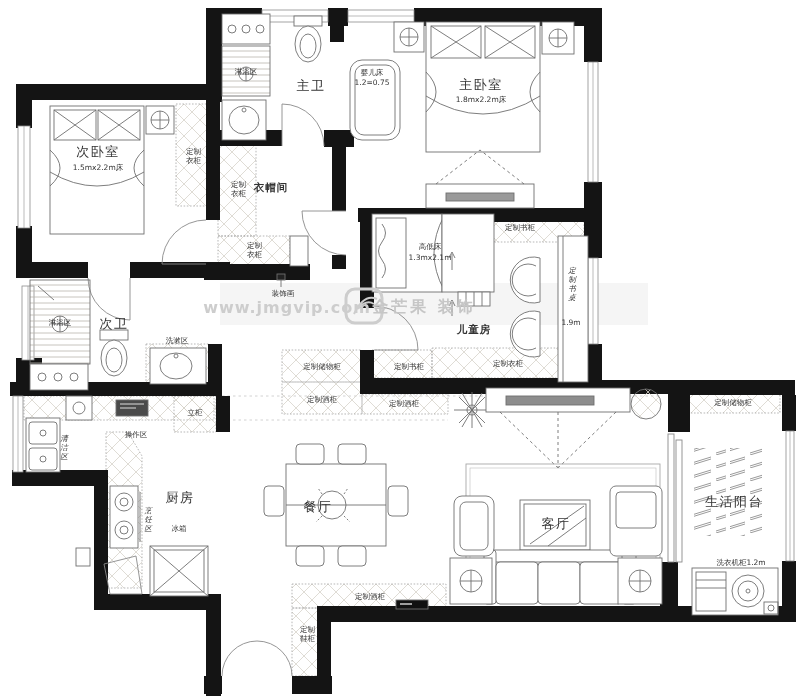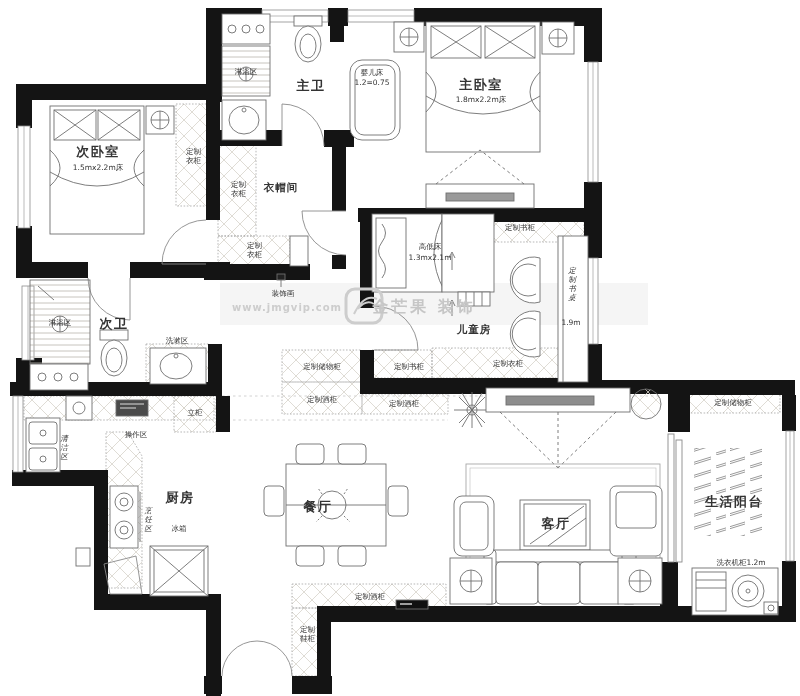--- a/index.html
+++ b/index.html
@@ -3,24 +3,24 @@
 <meta charset="utf-8">
 <style>
   html,body{margin:0;padding:0;background:#fff;}
   #plan{position:relative;width:800px;height:696px;background:#ffffff;overflow:hidden;
         font-family:"DejaVu Sans","Liberation Sans",sans-serif;color:#3a3a3a;}
   #plan svg{position:absolute;left:0;top:0;}
   .lbl{position:absolute;transform:translate(-50%,-50%);font-size:8px;line-height:1.2;
        text-align:right;white-space:nowrap;color:#333;z-index:5;}
   .tiny{font-size:7.5px;}
   .mid{font-size:10.5px;letter-spacing:1px;font-weight:600;}
-  .big{font-size:13px;letter-spacing:1.5px;font-weight:700;}
+  .big{font-size:13px;letter-spacing:1.5px;font-weight:400;}
   .wrap2{white-space:normal;width:2.4em;}
   .vcol{white-space:normal;width:1.25em;font-style:italic;}
-  .wm-url{color:#cdcdcd;font-size:10px;letter-spacing:1px;font-weight:600;}
+  .wm-url{color:#cdcdcd;font-size:16px;letter-spacing:1px;font-weight:600;}
   .wm-brand{color:#c6c6c6;font-size:16px;font-weight:700;letter-spacing:3px;}
 </style>
 </head>
 <body>
 
 <div id="plan">
 
 <svg width="800" height="696" viewBox="0 0 800 696">
   <defs>
     <pattern id="hatch" width="16" height="16" patternUnits="userSpaceOnUse">
@@ -419,21 +419,21 @@
 
 <div class="lbl big" style="left:98px;top:152px">次卧室</div>
 <div class="lbl tiny" style="left:98px;top:167px">1.5mx2.2m床</div>
 <div class="lbl tiny wrap2" style="left:192px;top:156px">定制衣柜</div>
 <div class="lbl tiny" style="left:246px;top:71px">淋浴区</div>
 <div class="lbl big" style="left:311px;top:86px">主卫</div>
 <div class="lbl tiny" style="left:372px;top:72px">婴儿床</div>
 <div class="lbl tiny" style="left:372px;top:82px">1.2=0.75</div>
 <div class="lbl big" style="left:481px;top:85px">主卧室</div>
 <div class="lbl tiny" style="left:481px;top:99px">1.8mx2.2m床</div>
-<div class="lbl mid" style="left:281px;top:187px">衣帽间</div>
+<div class="lbl mid" style="left:271px;top:187px">衣帽间</div>
 <div class="lbl tiny wrap2" style="left:237px;top:189px">定制衣柜</div>
 <div class="lbl tiny wrap2" style="left:253px;top:250px">定制衣柜</div>
 <div class="lbl tiny" style="left:283px;top:293px">装饰画</div>
 <div class="lbl big" style="left:114px;top:324px">次卫</div>
 <div class="lbl tiny" style="left:60px;top:322px">淋浴区</div>
 <div class="lbl tiny" style="left:177px;top:340px">洗漱区</div>
 <div class="lbl tiny" style="left:430px;top:246px">高低床</div>
 <div class="lbl tiny" style="left:430px;top:257px">1.3mx2.1m</div>
 <div class="lbl tiny" style="left:520px;top:227px">定制书柜</div>
 <div class="lbl tiny vcol" style="left:571px;top:284px">定制书桌</div>

